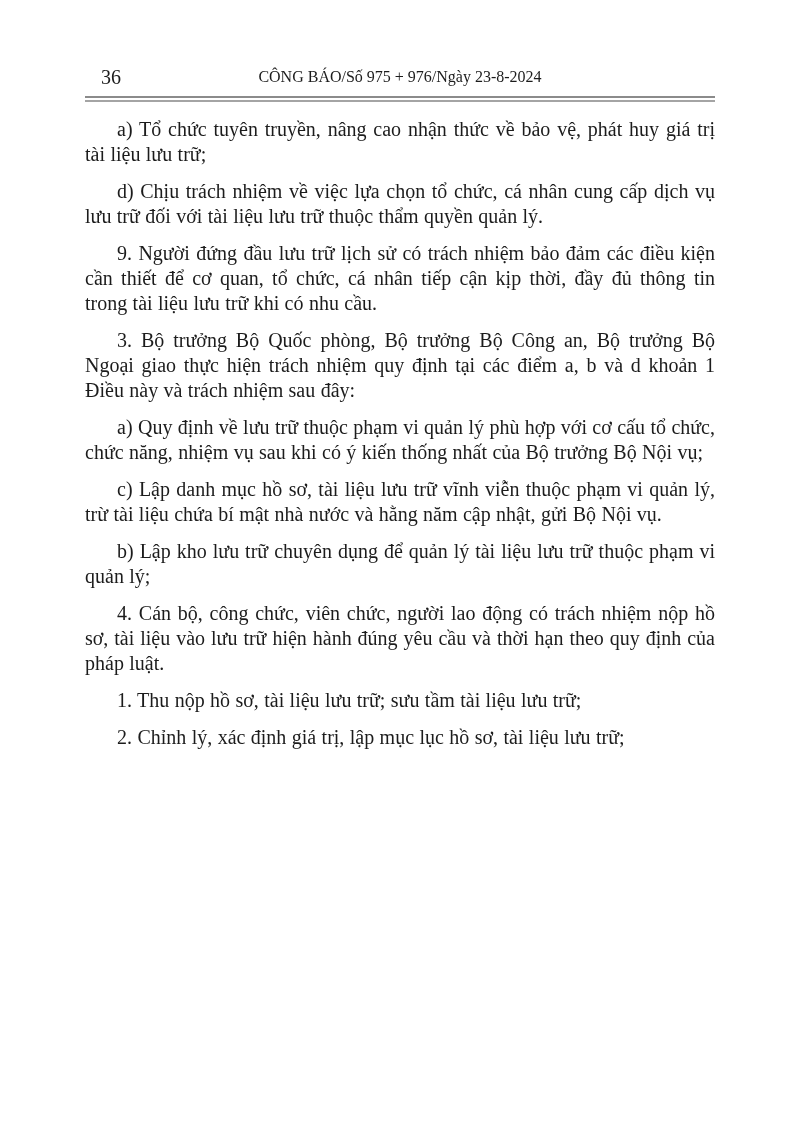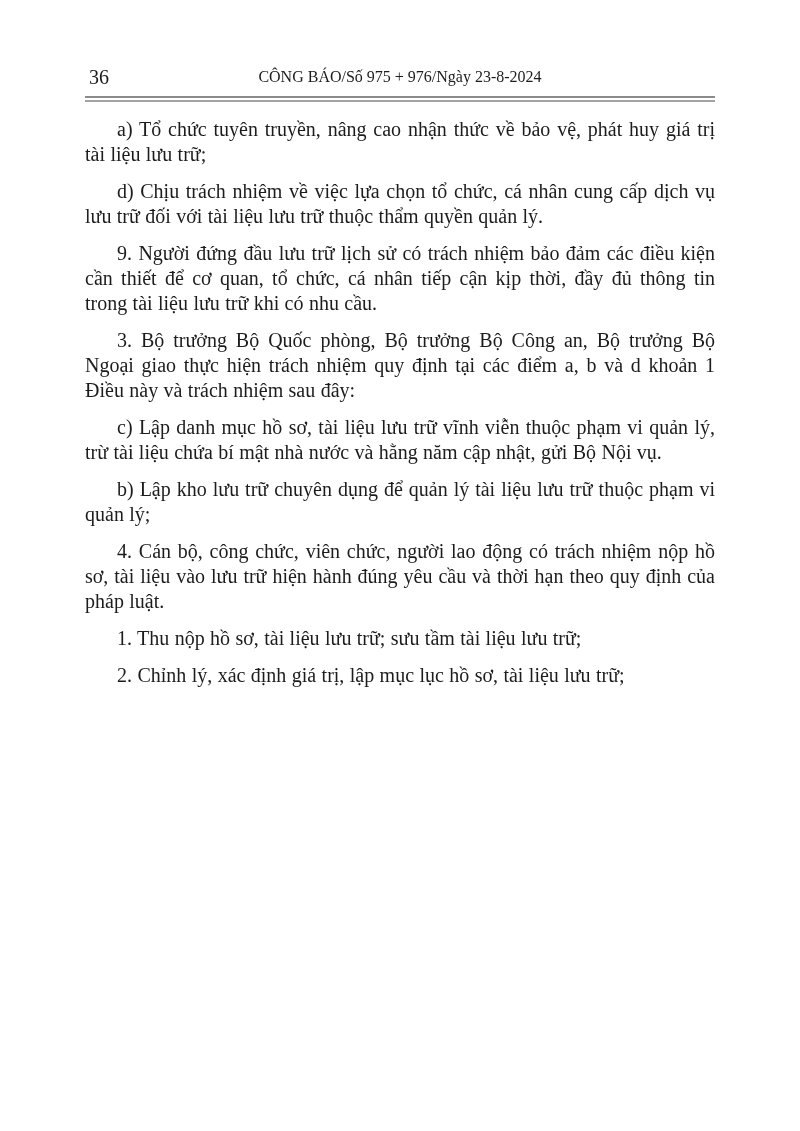--- a/index.html
+++ b/index.html
@@ -8,21 +8,21 @@
     height: 1131px;
     background: #ffffff;
     color: #1c1c1c;
     font-family: "Liberation Serif", "DejaVu Serif", serif;
     overflow: hidden;
   }
   .page { padding: 64px 85px 0 85px; }
 
   .page-header { position: relative; height: 26px; }
   .page-number {
-    position: absolute; left: 4px; top: 0;
+    position: absolute; left: 16px; top: 0;
     font-size: 20px; line-height: 26px;
   }
   .header-title {
     display: block; text-align: center;
     font-size: 16px; line-height: 26px;
     white-space: nowrap;
   }
 
   .double-rule {
     margin-top: 6px;
@@ -52,19 +52,20 @@
   <div class="page-header">
     <span class="page-number">36</span>
     <span class="header-title">CÔNG BÁO/Số 975 + 976/Ngày 23-8-2024</span>
   </div>
   <div class="double-rule"></div>
   <div class="doc-body" id="doc-body">
       <p class="para">a) Tổ chức tuyên truyền, nâng cao nhận thức về bảo vệ, phát huy giá trị tài liệu lưu trữ;</p>
       <p class="para">d) Chịu trách nhiệm về việc lựa chọn tổ chức, cá nhân cung cấp dịch vụ lưu trữ đối với tài liệu lưu trữ thuộc thẩm quyền quản lý.</p>
       <p class="para">9. Người đứng đầu lưu trữ lịch sử có trách nhiệm bảo đảm các điều kiện cần thiết để cơ quan, tổ chức, cá nhân tiếp cận kịp thời, đầy đủ thông tin trong tài liệu lưu trữ khi có nhu cầu.</p>
       <p class="para">3. Bộ trưởng Bộ Quốc phòng, Bộ trưởng Bộ Công an, Bộ trưởng Bộ Ngoại giao thực hiện trách nhiệm quy định tại các điểm a, b và d khoản 1 Điều này và trách nhiệm sau đây:</p>
+      <p class="para">a) Quy định về lưu trữ thuộc phạm vi quản lý phù hợp với cơ cấu tổ chức, chức năng, nhiệm vụ sau khi có ý kiến thống nhất của Bộ trưởng Bộ Nội vụ;</p>
       <p class="para">c) Lập danh mục hồ sơ, tài liệu lưu trữ vĩnh viễn thuộc phạm vi quản lý, trừ tài liệu chứa bí mật nhà nước và hằng năm cập nhật, gửi Bộ Nội vụ.</p>
       <p class="para">b) Lập kho lưu trữ chuyên dụng để quản lý tài liệu lưu trữ thuộc phạm vi quản lý;</p>
       <p class="para">4. Cán bộ, công chức, viên chức, người lao động có trách nhiệm nộp hồ sơ, tài liệu vào lưu trữ hiện hành đúng yêu cầu và thời hạn theo quy định của pháp luật.</p>
       <p class="para">1. Thu nộp hồ sơ, tài liệu lưu trữ; sưu tầm tài liệu lưu trữ;</p>
       <p class="para">2. Chỉnh lý, xác định giá trị, lập mục lục hồ sơ, tài liệu lưu trữ;</p>
     </div>
 </div>
 
 </body></html>

